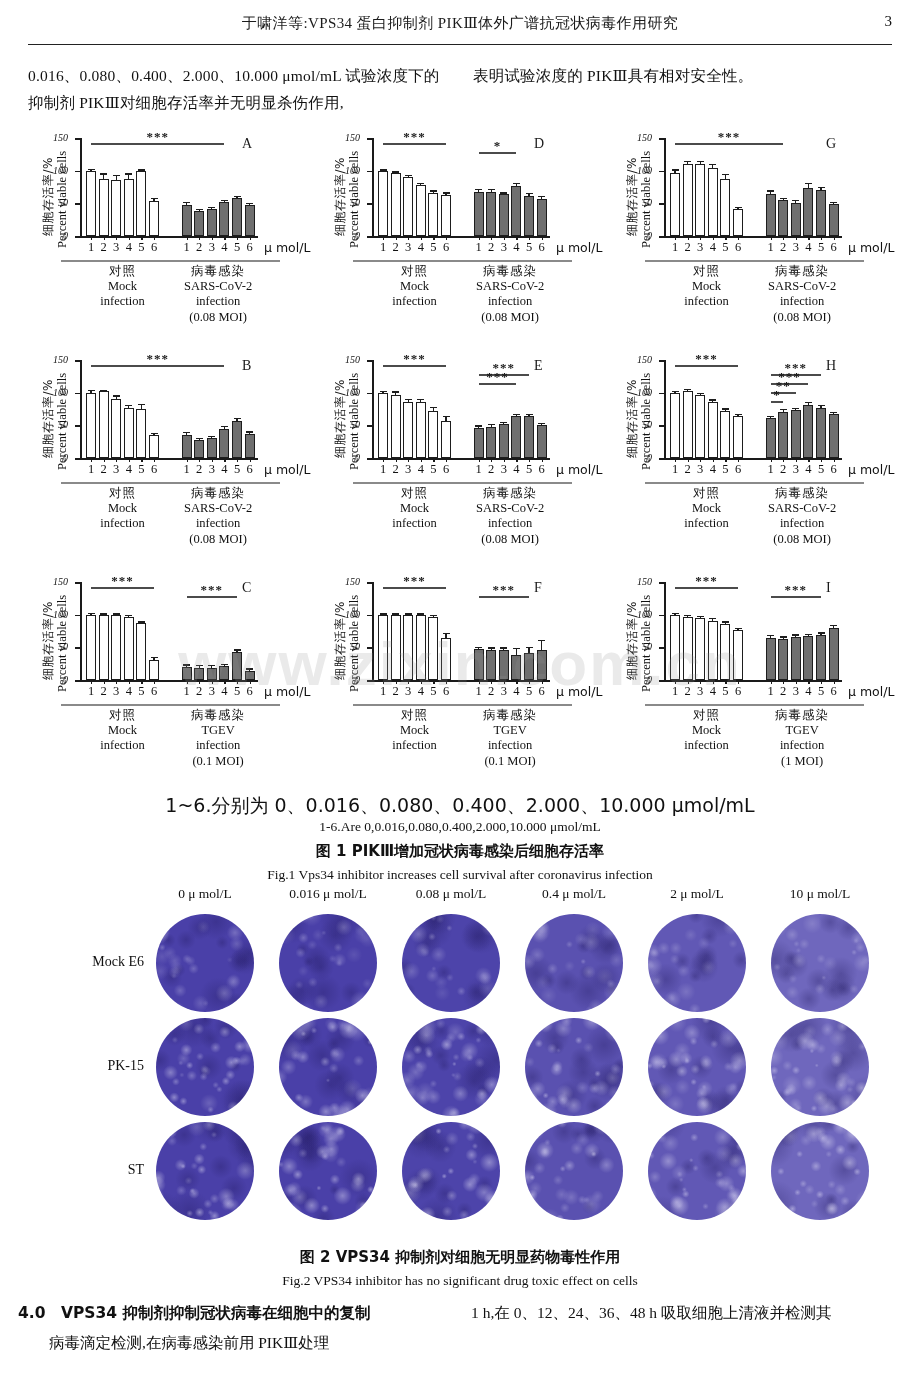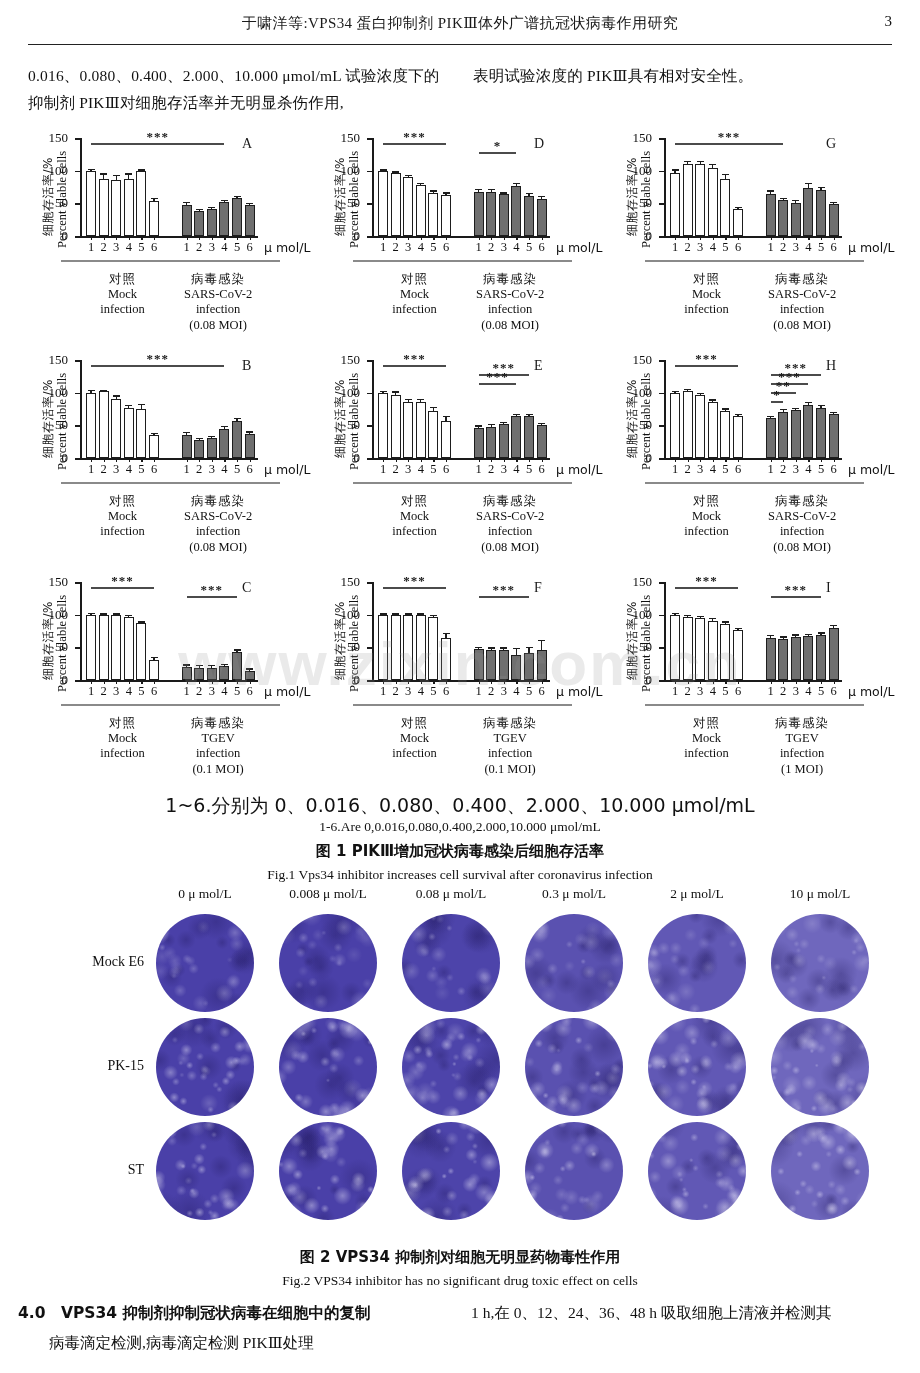--- a/index.html
+++ b/index.html
@@ -76,22 +76,23 @@
     position:absolute;left:0;top:0;width:1.5px;height:98px;background:#1a1a1a;
   }
   .axis-x{
     position:absolute;left:0;top:98px;width:178px;height:1.5px;background:#1a1a1a;
   }
   .tick{
     position:absolute;left:-5px;width:5px;height:1.5px;background:#1a1a1a;
   }
   .ytlabel{
     position:absolute;right:100%;margin-right:7px;
-    font-size:13px;line-height:10px;transform:translateY(-5px);
+    font-size:10px;line-height:10px;transform:translateY(-5px);
     white-space:nowrap;
+    font-style:italic;
   }
   .bars{
     position:absolute;left:3px;bottom:0;height:98px;width:175px;
   }
   .bar{
     position:absolute;bottom:0;width:10px;
     border:1.2px solid #1d1d1d;
     box-sizing:border-box;
   }
   .bar.mock{background:#ffffff;}
@@ -134,21 +135,21 @@
   
   .grp{
     position:absolute;text-align:center;font-size:12.5px;line-height:15.5px;
   }
   .grp .gline{
     position:absolute;top:0;left:0;height:2px;background:#8a8a8a;width:100%;
   }
   .grp .gcn{
     font-family:"DejaVu Sans","Liberation Sans",sans-serif;
     font-size:12.5px;letter-spacing:1px;
-    display:block;margin-top:11px;
+    display:block;margin-top:3px;
   }
   .grp .gen{display:block;}
 
   
   .fig1cap{
     position:absolute;left:28px;top:794px;width:864px;text-align:center;
   }
   .fig1cap .note1{font-size:19px;line-height:22px;}
   .fig1cap .note2{font-size:13.5px;line-height:22px;}
   .fig1cap .title-cn{
@@ -1224,23 +1225,23 @@
   <div class="fig1cap">
     <div class="note1 cnnum">1~6.分别为 0、0.016、0.080、0.400、2.000、10.000 μmol/mL</div>
     <div class="note2">1-6.Are 0,0.016,0.080,0.400,2.000,10.000 μmol/mL</div>
     <div class="title-cn">图 1    PIKⅢ增加冠状病毒感染后细胞存活率</div>
     <div class="title-en">Fig.1    Vps34 inhibitor increases cell survival after coronavirus infection</div>
   </div>
 
   <div class="fig2" id="fig2">
     <div class="f2-colhead" id="f2head">
         <div class="ch" style="left: 177px;">0 μ mol/L</div>
-        <div class="ch" style="left: 300px;">0.008 μ mol/L</div>
+        <div class="ch" style="left: 300px;">0.016 μ mol/L</div>
         <div class="ch" style="left: 423px;">0.08 μ mol/L</div>
-        <div class="ch" style="left: 546px;">0.3 μ mol/L</div>
+        <div class="ch" style="left: 546px;">0.4 μ mol/L</div>
         <div class="ch" style="left: 669px;">2 μ mol/L</div>
         <div class="ch" style="left: 792px;">10 μ mol/L</div>
       </div>
     <div class="f2-rows" id="f2rows">
         <div class="f2-row">
           <div class="f2-rowlabel">Mock E6</div>
           <div class="well" style="left: 128px; background-image: radial-gradient(circle at 69.8% 80.8%, rgba(225, 222, 245, 0.28) 0px, rgba(225, 222, 245, 0) 8.5%), radial-gradient(circle at 5.7% 18.4%, rgba(225, 222, 245, 0.2) 0px, rgba(225, 222, 245, 0) 7.5%), radial-gradient(circle at 38.4% 55.8%, rgba(225, 222, 245, 0.26) 0px, rgba(225, 222, 245, 0) 6.5%), radial-gradient(circle at 75.2% 46.8%, rgba(225, 222, 245, 0.12) 0px, rgba(225, 222, 245, 0) 3.2%), radial-gradient(circle at 82.4% 30.5%, rgba(225, 222, 245, 0.21) 0px, rgba(225, 222, 245, 0) 6.9%), radial-gradient(circle at 6.3% 34.1%, rgba(225, 222, 245, 0.29) 0px, rgba(225, 222, 245, 0) 3%), radial-gradient(circle at 24.6% 78.2%, rgba(225, 222, 245, 0.25) 0px, rgba(225, 222, 245, 0) 6.1%), radial-gradient(circle at 18.3% 63.3%, rgba(225, 222, 245, 0.15) 0px, rgba(225, 222, 245, 0) 2.9%), radial-gradient(circle at 2.3% 19%, rgba(225, 222, 245, 0.3) 0px, rgba(225, 222, 245, 0) 9.2%), radial-gradient(circle at 78.7% 69.7%, rgba(225, 222, 245, 0.23) 0px, rgba(225, 222, 245, 0) 7.1%), radial-gradient(circle at 31.5% 45.7%, rgba(225, 222, 245, 0.24) 0px, rgba(225, 222, 245, 0) 5.3%), radial-gradient(circle at 45.5% 91%, rgba(225, 222, 245, 0.2) 0px, rgba(225, 222, 245, 0) 7.8%), radial-gradient(circle at 22.5% 97.1%, rgba(225, 222, 245, 0.22) 0px, rgba(225, 222, 245, 0) 5.7%), radial-gradient(circle at 35.2% 47.9%, rgba(225, 222, 245, 0.2) 0px, rgba(225, 222, 245, 0) 6.2%), radial-gradient(circle at 80.6% 19.1%, rgba(225, 222, 245, 0.29) 0px, rgba(225, 222, 245, 0) 7.3%), radial-gradient(circle at 50.7% 91.1%, rgba(225, 222, 245, 0.15) 0px, rgba(225, 222, 245, 0) 3%), radial-gradient(circle at 6.1% 43.5%, rgba(225, 222, 245, 0.15) 0px, rgba(225, 222, 245, 0) 8.1%), radial-gradient(circle at 3.3% 20.5%, rgba(225, 222, 245, 0.19) 0px, rgba(225, 222, 245, 0) 8.3%), radial-gradient(circle at 48.3% 13.3%, rgba(225, 222, 245, 0.15) 0px, rgba(225, 222, 245, 0) 6.5%), radial-gradient(circle at 73.9% 98.4%, rgba(225, 222, 245, 0.14) 0px, rgba(225, 222, 245, 0) 5%), radial-gradient(circle at 18.9% 59.7%, rgba(225, 222, 245, 0.18) 0px, rgba(225, 222, 245, 0) 6%), radial-gradient(circle at 19.1% 47.9%, rgba(225, 222, 245, 0.2) 0px, rgba(225, 222, 245, 0) 7.7%), radial-gradient(circle at 14.3% 39.8%, rgba(225, 222, 245, 0.17) 0px, rgba(225, 222, 245, 0) 6.2%), radial-gradient(circle at 20.8% 55.1%, rgba(225, 222, 245, 0.18) 0px, rgba(225, 222, 245, 0) 7%), radial-gradient(circle at 79.6% 67.8%, rgba(225, 222, 245, 0.16) 0px, rgba(225, 222, 245, 0) 6.6%), radial-gradient(circle at 4.5% 58.4%, rgba(225, 222, 245, 0.15) 0px, rgba(225, 222, 245, 0) 7.6%), radial-gradient(circle at 63.5% 83.8%, rgba(30, 22, 90, 0.3) 0px, rgba(30, 22, 90, 0) 18.2%), radial-gradient(circle at 82.4% 89.7%, rgba(30, 22, 90, 0.3) 0px, rgba(30, 22, 90, 0) 7.9%), radial-gradient(circle at 61.3% 7.9%, rgba(30, 22, 90, 0.3) 0px, rgba(30, 22, 90, 0) 16.8%), radial-gradient(circle at 67.5% 29.1%, rgba(30, 22, 90, 0.3) 0px, rgba(30, 22, 90, 0) 6.9%), radial-gradient(circle at 84% 48.8%, rgba(30, 22, 90, 0.3) 0px, rgba(30, 22, 90, 0) 11.6%), radial-gradient(circle at 12.8% 26.8%, rgba(30, 22, 90, 0.3) 0px, rgba(30, 22, 90, 0) 6.3%), radial-gradient(circle at 23.7% 57.2%, rgba(30, 22, 90, 0.3) 0px, rgba(30, 22, 90, 0) 6.9%), radial-gradient(circle at 90.4% 47.6%, rgba(30, 22, 90, 0.3) 0px, rgba(30, 22, 90, 0) 13.9%), radial-gradient(circle at 30.7% 26.4%, rgba(30, 22, 90, 0.3) 0px, rgba(30, 22, 90, 0) 9.8%), radial-gradient(circle at 15.9% 64.5%, rgba(30, 22, 90, 0.3) 0px, rgba(30, 22, 90, 0) 10.3%), radial-gradient(circle at 94.5% 40%, rgba(30, 22, 90, 0.3) 0px, rgba(30, 22, 90, 0) 15.8%), radial-gradient(circle at 44.5% 14.1%, rgba(30, 22, 90, 0.3) 0px, rgba(30, 22, 90, 0) 12.2%), radial-gradient(circle, rgb(74, 64, 168) 0px, rgb(74, 64, 168) 70%, rgba(40, 32, 110, 0.9) 100%); background-color: rgb(74, 64, 168);"></div>
           <div class="well" style="left: 251px; background-image: radial-gradient(circle at 34% 31.6%, rgba(225, 222, 245, 0.16) 0px, rgba(225, 222, 245, 0) 5.2%), radial-gradient(circle at 90.2% 71.1%, rgba(225, 222, 245, 0.15) 0px, rgba(225, 222, 245, 0) 4.8%), radial-gradient(circle at 7.5% 21.5%, rgba(225, 222, 245, 0.13) 0px, rgba(225, 222, 245, 0) 7.8%), radial-gradient(circle at 83.4% 15.9%, rgba(225, 222, 245, 0.15) 0px, rgba(225, 222, 245, 0) 5.5%), radial-gradient(circle at 26.5% 99.1%, rgba(225, 222, 245, 0.12) 0px, rgba(225, 222, 245, 0) 7.4%), radial-gradient(circle at 24.9% 24.3%, rgba(225, 222, 245, 0.28) 0px, rgba(225, 222, 245, 0) 5%), radial-gradient(circle at 60.3% 34.2%, rgba(225, 222, 245, 0.24) 0px, rgba(225, 222, 245, 0) 5.1%), radial-gradient(circle at 13.5% 7.5%, rgba(225, 222, 245, 0.16) 0px, rgba(225, 222, 245, 0) 5.2%), radial-gradient(circle at 45.7% 19.2%, rgba(225, 222, 245, 0.18) 0px, rgba(225, 222, 245, 0) 2.7%), radial-gradient(circle at 30.6% 0.4%, rgba(225, 222, 245, 0.23) 0px, rgba(225, 222, 245, 0) 5.3%), radial-gradient(circle at 23.3% 1.6%, rgba(225, 222, 245, 0.26) 0px, rgba(225, 222, 245, 0) 6.7%), radial-gradient(circle at 22% 39.5%, rgba(225, 222, 245, 0.25) 0px, rgba(225, 222, 245, 0) 5.3%), radial-gradient(circle at 61.5% 50.2%, rgba(225, 222, 245, 0.21) 0px, rgba(225, 222, 245, 0) 4.1%), radial-gradient(circle at 42.8% 89.3%, rgba(225, 222, 245, 0.22) 0px, rgba(225, 222, 245, 0) 7.1%), radial-gradient(circle at 24.7% 58.3%, rgba(225, 222, 245, 0.12) 0px, rgba(225, 222, 245, 0) 5.6%), radial-gradient(circle at 54.7% 45.6%, rgba(225, 222, 245, 0.17) 0px, rgba(225, 222, 245, 0) 5%), radial-gradient(circle at 90.5% 25.9%, rgba(225, 222, 245, 0.13) 0px, rgba(225, 222, 245, 0) 7.2%), radial-gradient(circle at 20.6% 72.3%, rgba(225, 222, 245, 0.17) 0px, rgba(225, 222, 245, 0) 4%), radial-gradient(circle at 66.2% 13.5%, rgba(225, 222, 245, 0.26) 0px, rgba(225, 222, 245, 0) 7.8%), radial-gradient(circle at 62% 47%, rgba(225, 222, 245, 0.25) 0px, rgba(225, 222, 245, 0) 8.4%), radial-gradient(circle at 33.1% 1.5%, rgba(225, 222, 245, 0.2) 0px, rgba(225, 222, 245, 0) 9.2%), radial-gradient(circle at 76.6% 41.5%, rgba(225, 222, 245, 0.12) 0px, rgba(225, 222, 245, 0) 8.6%), radial-gradient(circle at 85.1% 21.3%, rgba(225, 222, 245, 0.14) 0px, rgba(225, 222, 245, 0) 7.6%), radial-gradient(circle at 34.5% 69.7%, rgba(225, 222, 245, 0.22) 0px, rgba(225, 222, 245, 0) 5.2%), radial-gradient(circle at 83.1% 89.6%, rgba(225, 222, 245, 0.26) 0px, rgba(225, 222, 245, 0) 9%), radial-gradient(circle at 39.8% 21.4%, rgba(225, 222, 245, 0.13) 0px, rgba(225, 222, 245, 0) 6.2%), radial-gradient(circle at 62.9% 6.1%, rgba(30, 22, 90, 0.3) 0px, rgba(30, 22, 90, 0) 18.9%), radial-gradient(circle at 42.6% 54.4%, rgba(30, 22, 90, 0.3) 0px, rgba(30, 22, 90, 0) 17.1%), radial-gradient(circle at 12.1% 12.1%, rgba(30, 22, 90, 0.3) 0px, rgba(30, 22, 90, 0) 14.8%), radial-gradient(circle at 37.7% 45.6%, rgba(30, 22, 90, 0.3) 0px, rgba(30, 22, 90, 0) 18.2%), radial-gradient(circle at 30.2% 48.6%, rgba(30, 22, 90, 0.3) 0px, rgba(30, 22, 90, 0) 6.1%), radial-gradient(circle at 24.3% 35.6%, rgba(30, 22, 90, 0.3) 0px, rgba(30, 22, 90, 0) 6.6%), radial-gradient(circle at 45.1% 80.2%, rgba(30, 22, 90, 0.3) 0px, rgba(30, 22, 90, 0) 19.5%), radial-gradient(circle at 73.7% 80.2%, rgba(30, 22, 90, 0.3) 0px, rgba(30, 22, 90, 0) 10.2%), radial-gradient(circle at 85.5% 10.4%, rgba(30, 22, 90, 0.3) 0px, rgba(30, 22, 90, 0) 6.8%), radial-gradient(circle at 57.5% 22%, rgba(30, 22, 90, 0.3) 0px, rgba(30, 22, 90, 0) 18.2%), radial-gradient(circle at 13.5% 87.4%, rgba(30, 22, 90, 0.3) 0px, rgba(30, 22, 90, 0) 13.1%), radial-gradient(circle at 23.6% 78.3%, rgba(30, 22, 90, 0.3) 0px, rgba(30, 22, 90, 0) 13.7%), radial-gradient(circle, rgb(74, 64, 168) 0px, rgb(74, 64, 168) 70%, rgba(40, 32, 110, 0.9) 100%); background-color: rgb(74, 64, 168);"></div>
           <div class="well" style="left: 374px; background-image: radial-gradient(circle at 85% 65.4%, rgba(225, 222, 245, 0.29) 0px, rgba(225, 222, 245, 0) 6.3%), radial-gradient(circle at 87.4% 76.2%, rgba(225, 222, 245, 0.17) 0px, rgba(225, 222, 245, 0) 8.4%), radial-gradient(circle at 32.5% 55.8%, rgba(225, 222, 245, 0.18) 0px, rgba(225, 222, 245, 0) 3%), radial-gradient(circle at 39.9% 69.7%, rgba(225, 222, 245, 0.14) 0px, rgba(225, 222, 245, 0) 7.3%), radial-gradient(circle at 83.1% 62.7%, rgba(225, 222, 245, 0.27) 0px, rgba(225, 222, 245, 0) 8.3%), radial-gradient(circle at 21% 36.7%, rgba(225, 222, 245, 0.26) 0px, rgba(225, 222, 245, 0) 7.3%), radial-gradient(circle at 48.3% 14.4%, rgba(225, 222, 245, 0.27) 0px, rgba(225, 222, 245, 0) 3.1%), radial-gradient(circle at 60.5% 78.8%, rgba(225, 222, 245, 0.28) 0px, rgba(225, 222, 245, 0) 4.6%), radial-gradient(circle at 26.1% 99.5%, rgba(225, 222, 245, 0.21) 0px, rgba(225, 222, 245, 0) 5.6%), radial-gradient(circle at 37.4% 41.3%, rgba(225, 222, 245, 0.24) 0px, rgba(225, 222, 245, 0) 9.3%), radial-gradient(circle at 48.9% 64.9%, rgba(225, 222, 245, 0.19) 0px, rgba(225, 222, 245, 0) 4.7%), radial-gradient(circle at 90.4% 6.5%, rgba(225, 222, 245, 0.16) 0px, rgba(225, 222, 245, 0) 6.9%), radial-gradient(circle at 9.6% 58.4%, rgba(225, 222, 245, 0.24) 0px, rgba(225, 222, 245, 0) 8.3%), radial-gradient(circle at 31% 63%, rgba(225, 222, 245, 0.25) 0px, rgba(225, 222, 245, 0) 7.3%), radial-gradient(circle at 41.1% 80.7%, rgba(225, 222, 245, 0.12) 0px, rgba(225, 222, 245, 0) 8%), radial-gradient(circle at 97% 93%, rgba(225, 222, 245, 0.26) 0px, rgba(225, 222, 245, 0) 2.8%), radial-gradient(circle at 38.7% 5.2%, rgba(225, 222, 245, 0.17) 0px, rgba(225, 222, 245, 0) 3.9%), radial-gradient(circle at 90.3% 12.8%, rgba(225, 222, 245, 0.28) 0px, rgba(225, 222, 245, 0) 8%), radial-gradient(circle at 32.1% 4.2%, rgba(225, 222, 245, 0.21) 0px, rgba(225, 222, 245, 0) 2.6%), radial-gradient(circle at 16.8% 20.5%, rgba(225, 222, 245, 0.28) 0px, rgba(225, 222, 245, 0) 8%), radial-gradient(circle at 3.3% 17.2%, rgba(225, 222, 245, 0.19) 0px, rgba(225, 222, 245, 0) 4.8%), radial-gradient(circle at 89.9% 99.7%, rgba(225, 222, 245, 0.18) 0px, rgba(225, 222, 245, 0) 7%), radial-gradient(circle at 13.2% 0.4%, rgba(225, 222, 245, 0.14) 0px, rgba(225, 222, 245, 0) 4%), radial-gradient(circle at 30.6% 23.2%, rgba(225, 222, 245, 0.29) 0px, rgba(225, 222, 245, 0) 3.8%), radial-gradient(circle at 23.5% 39.2%, rgba(225, 222, 245, 0.18) 0px, rgba(225, 222, 245, 0) 4.8%), radial-gradient(circle at 89% 91.8%, rgba(225, 222, 245, 0.18) 0px, rgba(225, 222, 245, 0) 5.6%), radial-gradient(circle at 81.4% 83.1%, rgba(30, 22, 90, 0.3) 0px, rgba(30, 22, 90, 0) 16.9%), radial-gradient(circle at 76% 23%, rgba(30, 22, 90, 0.3) 0px, rgba(30, 22, 90, 0) 15.1%), radial-gradient(circle at 80.9% 21.5%, rgba(30, 22, 90, 0.3) 0px, rgba(30, 22, 90, 0) 17.2%), radial-gradient(circle at 42.9% 59.6%, rgba(30, 22, 90, 0.3) 0px, rgba(30, 22, 90, 0) 10%), radial-gradient(circle at 5.4% 78.4%, rgba(30, 22, 90, 0.3) 0px, rgba(30, 22, 90, 0) 6.9%), radial-gradient(circle at 94.5% 1.5%, rgba(30, 22, 90, 0.3) 0px, rgba(30, 22, 90, 0) 8.5%), radial-gradient(circle at 31.8% 7%, rgba(30, 22, 90, 0.3) 0px, rgba(30, 22, 90, 0) 8.7%), radial-gradient(circle at 75.4% 79.6%, rgba(30, 22, 90, 0.3) 0px, rgba(30, 22, 90, 0) 8.9%), radial-gradient(circle at 31.8% 15.4%, rgba(30, 22, 90, 0.3) 0px, rgba(30, 22, 90, 0) 18.5%), radial-gradient(circle at 37.1% 3.4%, rgba(30, 22, 90, 0.3) 0px, rgba(30, 22, 90, 0) 15.5%), radial-gradient(circle at 2.2% 54.3%, rgba(30, 22, 90, 0.3) 0px, rgba(30, 22, 90, 0) 8.6%), radial-gradient(circle at 25.6% 30.1%, rgba(30, 22, 90, 0.3) 0px, rgba(30, 22, 90, 0) 14.3%), radial-gradient(circle, rgb(77, 68, 170) 0px, rgb(77, 68, 170) 70%, rgba(40, 32, 110, 0.9) 100%); background-color: rgb(77, 68, 170);"></div>
           <div class="well" style="left: 497px; background-image: radial-gradient(circle at 57.1% 25.7%, rgba(225, 222, 245, 0.19) 0px, rgba(225, 222, 245, 0) 7.1%), radial-gradient(circle at 16.4% 17.4%, rgba(225, 222, 245, 0.25) 0px, rgba(225, 222, 245, 0) 8.3%), radial-gradient(circle at 98.6% 83.7%, rgba(225, 222, 245, 0.23) 0px, rgba(225, 222, 245, 0) 7%), radial-gradient(circle at 45.3% 31%, rgba(225, 222, 245, 0.25) 0px, rgba(225, 222, 245, 0) 4.1%), radial-gradient(circle at 67.3% 28.7%, rgba(225, 222, 245, 0.25) 0px, rgba(225, 222, 245, 0) 9.3%), radial-gradient(circle at 69.3% 15.9%, rgba(225, 222, 245, 0.14) 0px, rgba(225, 222, 245, 0) 7.5%), radial-gradient(circle at 12.5% 41.7%, rgba(225, 222, 245, 0.23) 0px, rgba(225, 222, 245, 0) 7.5%), radial-gradient(circle at 11.1% 2.8%, rgba(225, 222, 245, 0.23) 0px, rgba(225, 222, 245, 0) 3.7%), radial-gradient(circle at 15% 20.8%, rgba(225, 222, 245, 0.29) 0px, rgba(225, 222, 245, 0) 7.7%), radial-gradient(circle at 72.3% 94.6%, rgba(225, 222, 245, 0.23) 0px, rgba(225, 222, 245, 0) 6.7%), radial-gradient(circle at 87.1% 18.7%, rgba(225, 222, 245, 0.17) 0px, rgba(225, 222, 245, 0) 7.7%), radial-gradient(circle at 24% 83.1%, rgba(225, 222, 245, 0.14) 0px, rgba(225, 222, 245, 0) 7.6%), radial-gradient(circle at 59.4% 48.5%, rgba(225, 222, 245, 0.28) 0px, rgba(225, 222, 245, 0) 3.6%), radial-gradient(circle at 65.4% 97.5%, rgba(225, 222, 245, 0.17) 0px, rgba(225, 222, 245, 0) 2.9%), radial-gradient(circle at 95% 23.4%, rgba(225, 222, 245, 0.14) 0px, rgba(225, 222, 245, 0) 3.6%), radial-gradient(circle at 87.5% 71.1%, rgba(225, 222, 245, 0.25) 0px, rgba(225, 222, 245, 0) 4.1%), radial-gradient(circle at 3.3% 48.7%, rgba(225, 222, 245, 0.26) 0px, rgba(225, 222, 245, 0) 7%), radial-gradient(circle at 45.5% 53.1%, rgba(225, 222, 245, 0.14) 0px, rgba(225, 222, 245, 0) 7.1%), radial-gradient(circle at 90.5% 1.8%, rgba(225, 222, 245, 0.27) 0px, rgba(225, 222, 245, 0) 6.5%), radial-gradient(circle at 65.2% 59.2%, rgba(225, 222, 245, 0.29) 0px, rgba(225, 222, 245, 0) 7.8%), radial-gradient(circle at 81.4% 63.6%, rgba(225, 222, 245, 0.15) 0px, rgba(225, 222, 245, 0) 8.4%), radial-gradient(circle at 28% 55.8%, rgba(225, 222, 245, 0.26) 0px, rgba(225, 222, 245, 0) 6.2%), radial-gradient(circle at 93.3% 47%, rgba(225, 222, 245, 0.18) 0px, rgba(225, 222, 245, 0) 7.1%), radial-gradient(circle at 91% 80.1%, rgba(225, 222, 245, 0.24) 0px, rgba(225, 222, 245, 0) 9%), radial-gradient(circle at 18% 13.5%, rgba(225, 222, 245, 0.29) 0px, rgba(225, 222, 245, 0) 5.9%), radial-gradient(circle at 18.3% 70%, rgba(225, 222, 245, 0.13) 0px, rgba(225, 222, 245, 0) 7.4%), radial-gradient(circle at 89.2% 77.2%, rgba(30, 22, 90, 0.3) 0px, rgba(30, 22, 90, 0) 6.5%), radial-gradient(circle at 3.9% 92.8%, rgba(30, 22, 90, 0.3) 0px, rgba(30, 22, 90, 0) 12.8%), radial-gradient(circle at 82.1% 65.1%, rgba(30, 22, 90, 0.3) 0px, rgba(30, 22, 90, 0) 15.2%), radial-gradient(circle at 64.5% 78.8%, rgba(30, 22, 90, 0.3) 0px, rgba(30, 22, 90, 0) 19.4%), radial-gradient(circle at 82.2% 34.9%, rgba(30, 22, 90, 0.3) 0px, rgba(30, 22, 90, 0) 16%), radial-gradient(circle at 86.5% 31.5%, rgba(30, 22, 90, 0.3) 0px, rgba(30, 22, 90, 0) 10.2%), radial-gradient(circle at 62.9% 59.6%, rgba(30, 22, 90, 0.3) 0px, rgba(30, 22, 90, 0) 9.2%), radial-gradient(circle at 68.1% 25.7%, rgba(30, 22, 90, 0.3) 0px, rgba(30, 22, 90, 0) 15.3%), radial-gradient(circle at 24.4% 68.1%, rgba(30, 22, 90, 0.3) 0px, rgba(30, 22, 90, 0) 7.6%), radial-gradient(circle at 59.6% 32.8%, rgba(30, 22, 90, 0.3) 0px, rgba(30, 22, 90, 0) 8.3%), radial-gradient(circle at 11.2% 60.5%, rgba(30, 22, 90, 0.3) 0px, rgba(30, 22, 90, 0) 17.3%), radial-gradient(circle at 42.6% 70%, rgba(30, 22, 90, 0.3) 0px, rgba(30, 22, 90, 0) 13.9%), radial-gradient(circle, rgb(90, 81, 176) 0px, rgb(90, 81, 176) 70%, rgba(40, 32, 110, 0.9) 100%); background-color: rgb(90, 81, 176);"></div>
@@ -1273,20 +1274,20 @@
     <div class="title-en">Fig.2    VPS34 inhibitor has no significant drug toxic effect on cells</div>
   </div>
 
   <div class="bottom">
     <div class="col">
       <p>
         <span class="sechead">4.0</span>
         &nbsp;&nbsp;
         <span class="sechead">VPS34 抑制剂抑制冠状病毒在细胞中的复制</span>
       </p>
-      <p class="indent">病毒滴定检测,病毒滴定检测 PIKⅢ处理</p>
+      <p class="indent">病毒滴定检测,在病毒感染前用 PIKⅢ处理</p>
     </div>
     <div class="col">
       <p>1 h,在 0、12、24、36、48 h 吸取细胞上清液并检测其</p>
     </div>
   </div>
 
 </div>
 
 </body></html>

